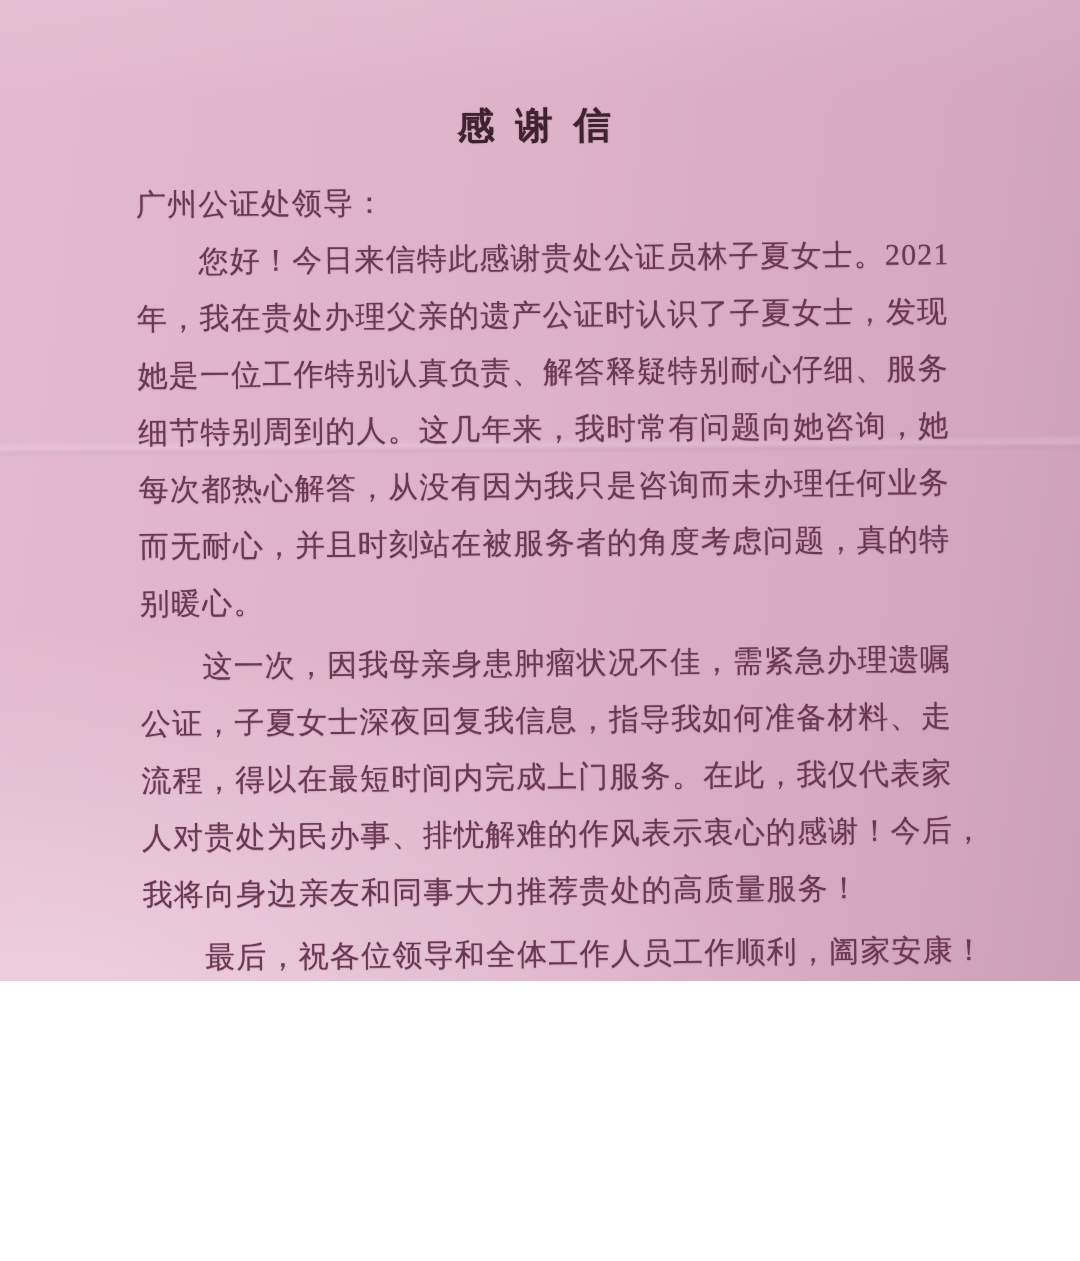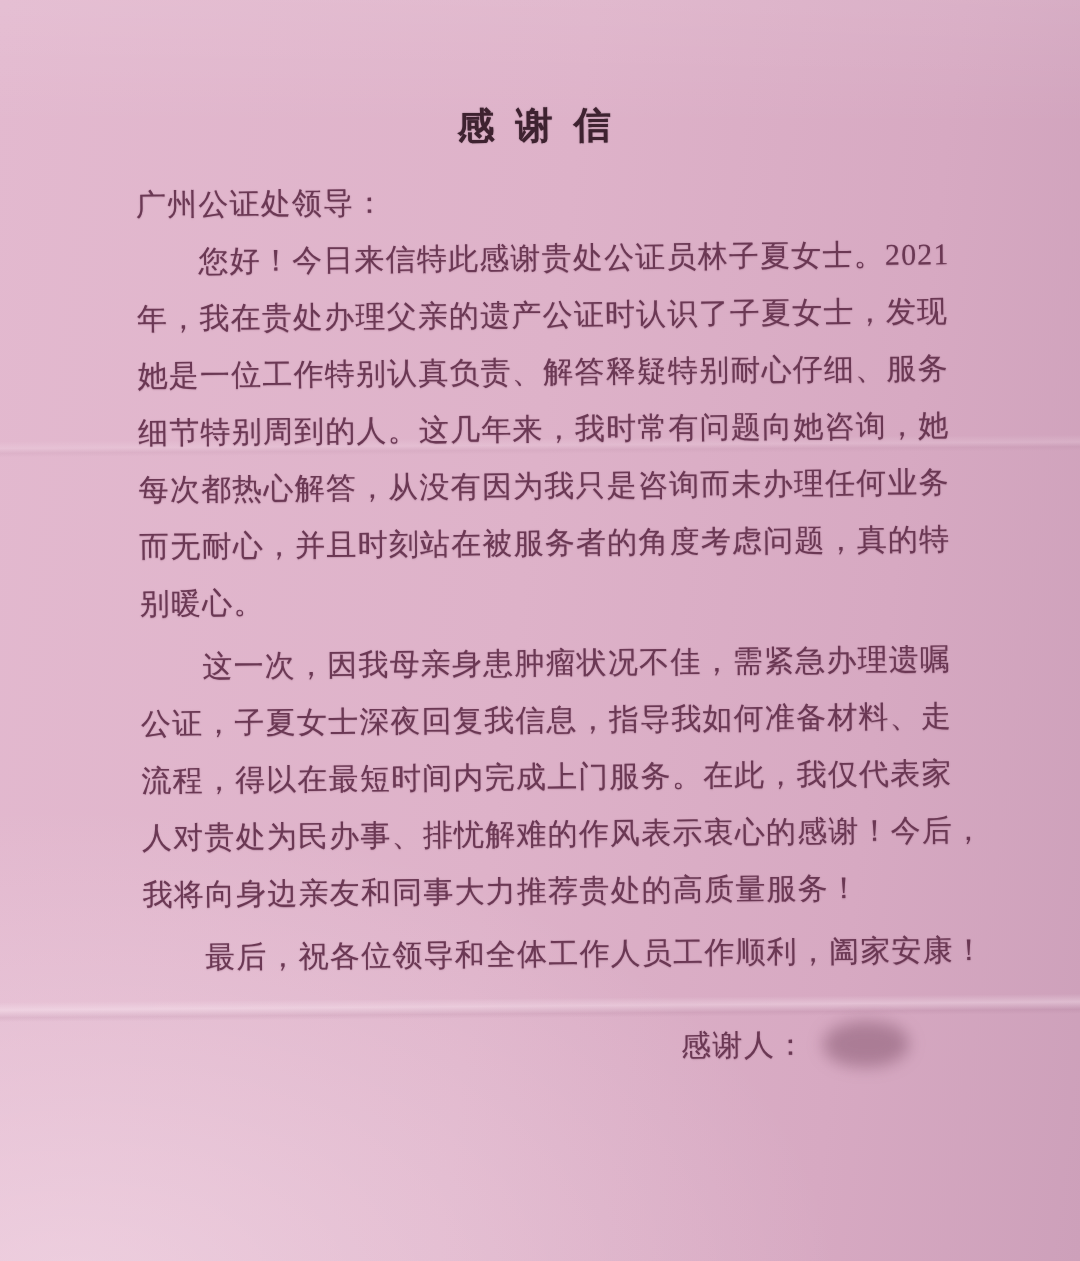--- a/index.html
+++ b/index.html
@@ -8,21 +8,21 @@
     width: 1080px;
     height: 1261px;
     overflow: hidden;
     font-family: "Liberation Serif", "DejaVu Serif", serif;
   }
 
   
   .photo {
     position: relative;
     width: 1080px;
-    height: 1261px;
+    height: 981px;
     overflow: hidden;
     background:
       
       linear-gradient(to bottom, rgba(255,255,255,0.09), rgba(255,255,255,0) 10%),
       
       radial-gradient(120% 65% at 6% 103%, rgba(255,241,248,0.42), rgba(255,241,248,0) 60%),
       
       linear-gradient(97deg, #e3b9cf 0%, #deb2c9 48%, #d7a9c2 78%, #cda0ba 100%);
   }
 

